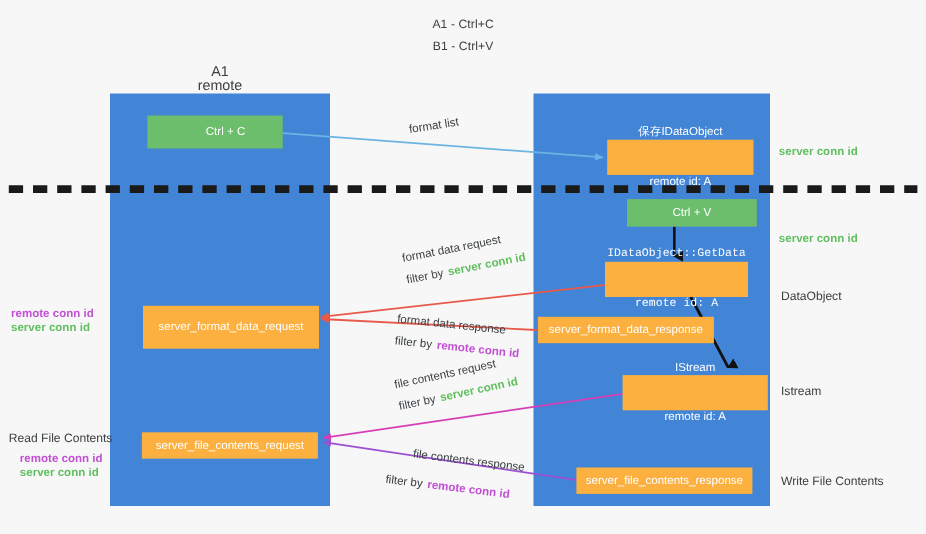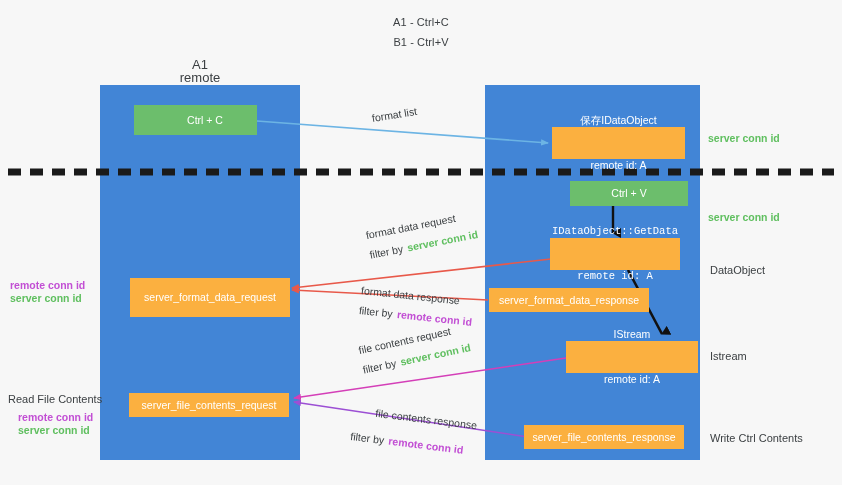--- a/index.html
+++ b/index.html
@@ -176,21 +176,21 @@
     <div style="margin-top:9px;white-space:nowrap;">
       <span class="lbl">filter by</span>
       <span class="lbl purple">remote conn id</span>
     </div>
   </div>
 
   <div class="abs lbl green" style="left:708px;top:132px;">server conn id</div>
   <div class="abs lbl green" style="left:708px;top:211px;">server conn id</div>
   <div class="abs lbl side" style="left:710px;top:240px;margin-top:24px;">DataObject</div>
   <div class="abs lbl side" style="left:710px;top:350px;">Istream</div>
-  <div class="abs lbl side" style="left:710px;top:432px;">Write Ctrl Contents</div>
+  <div class="abs lbl side" style="left:710px;top:432px;">Write File Contents</div>
 
   <div class="abs lbl purple" style="left:10px;top:279px;">remote conn id</div>
   <div class="abs lbl green" style="left:10px;top:292px;">server conn id</div>
 
   <div class="abs lbl side" style="left:8px;top:393px;">Read File Contents</div>
   <div class="abs lbl purple" style="left:18px;top:411px;">remote conn id</div>
   <div class="abs lbl green" style="left:18px;top:424px;">server conn id</div>
 
 </div>
 

